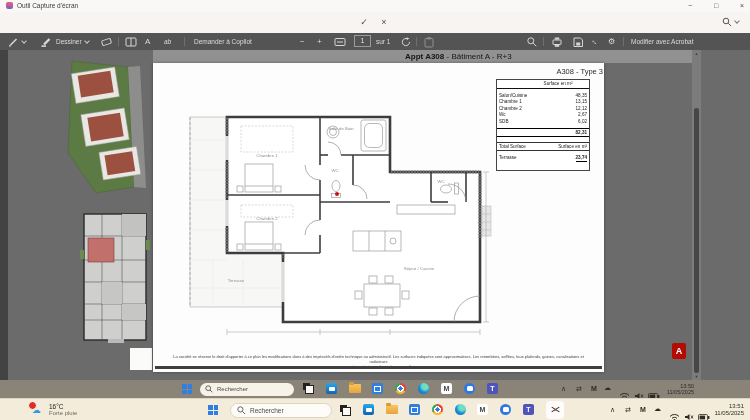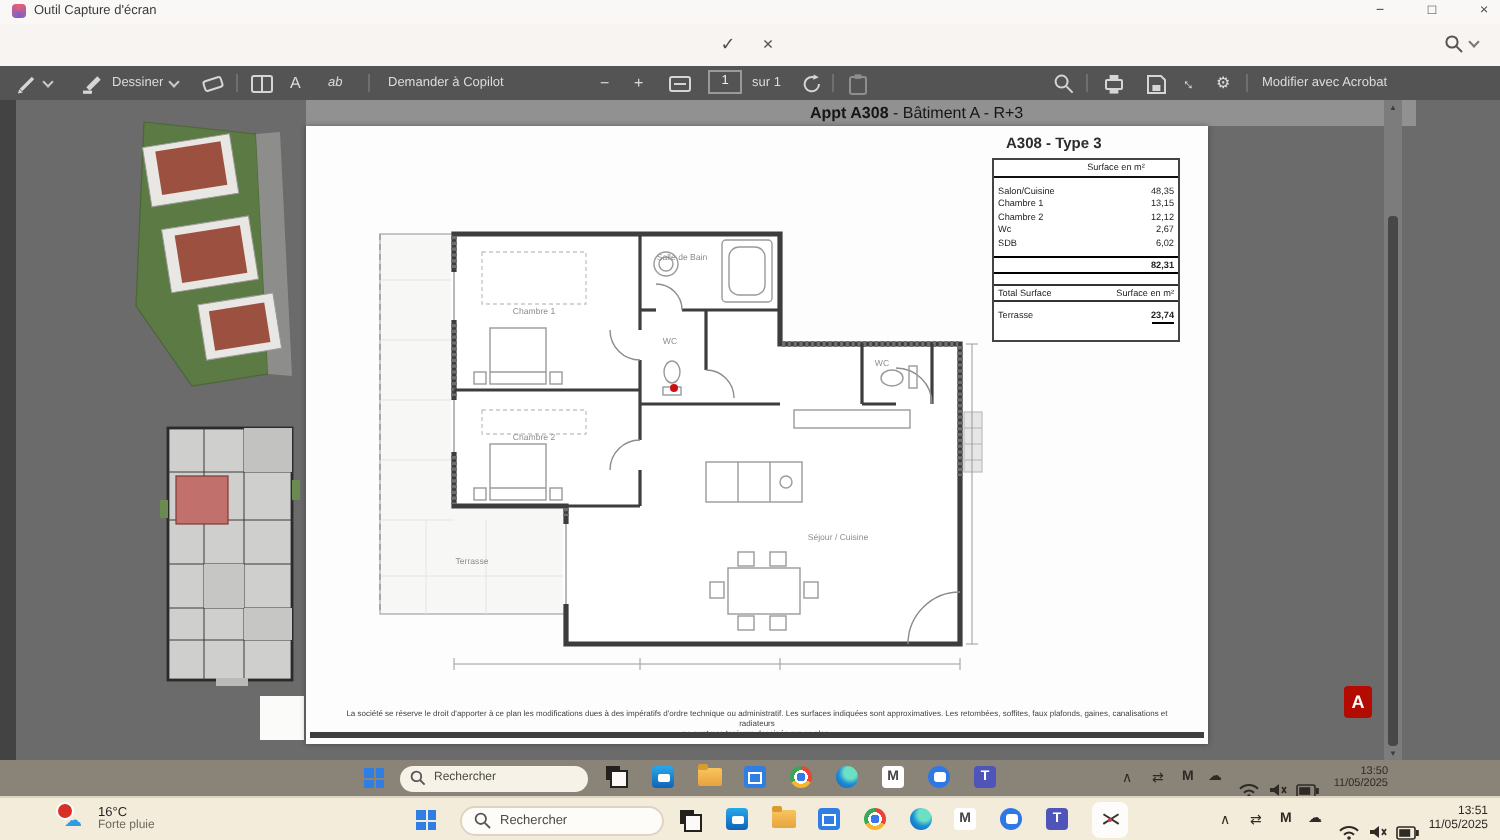--- a/index.html
+++ b/index.html
@@ -15,21 +15,21 @@
   .actbtn{font-size:9px;color:#4f4f4f;width:16px;height:16px;text-align:center;line-height:16px;}
   
   .toolbar{left:0;top:33px;width:750px;height:17px;background:#545454;}
   .tb{position:absolute;top:0;height:17px;display:flex;align-items:center;color:#dcdcdc;font-size:6.5px;white-space:nowrap;}
   .tb svg{display:block;}
   .sep{position:absolute;top:4px;width:1px;height:9px;background:#6f6f6f;}
   .chv{display:inline-block;width:3px;height:3px;border-right:1px solid #c9c9c9;border-bottom:1px solid #c9c9c9;transform:rotate(45deg);margin-left:3px;margin-top:-2px;}
   .pagebox{border:1px solid #9a9a9a;width:15px;height:10px;text-align:center;line-height:10px;font-size:6.5px;color:#eee;}
   
   .content{left:0;top:50px;width:750px;height:330px;background:#6b6b6b;}
-  .band{left:153px;top:0;width:539px;height:13px;background:#919191;padding-left:16px;}
+  .band{left:153px;top:0;width:539px;height:13px;background:#919191;}
   .band-text{font-size:8px;color:#161616;white-space:nowrap;}
   .page{left:153px;top:13px;width:451px;height:309px;background:#fdfdfd;box-shadow:0 0 3px rgba(0,0,0,.35);}
   .plan-title{font-size:7.5px;color:#2c2c2c;}
   
   .stable{border:1px solid #444;font-size:4.6px;color:#222;background:#fff;}
   .srow{display:flex;justify-content:space-between;padding:0 2px;line-height:6.4px;}
   .bold{font-weight:bold;}
   .disc{font-size:4px;line-height:4.8px;color:#3f3f3f;text-align:center;}
   
   .inner-tb{left:0;top:380px;width:750px;height:18px;background:#8a8378;}
@@ -211,21 +211,21 @@
       <rect x="68" y="30" width="4" height="10" fill="#6a8a50"></rect>
       <rect x="30" y="129" width="16" height="4" fill="#b9b9b7"></rect>
     </svg>
     <div class="abs" style="left:130px;top:298px;width:22px;height:22px;background:#fbfbfa;"></div>
 
     <div class="abs band">
       <span class="abs band-text" style="left:252px;top:2px;"><b>Appt A308</b><span> - Bâtiment A - R+3</span></span>
     </div>
 
     <div class="abs page">
-      <div class="abs plan-title" style="left:350px;top:4px;width:120px;text-align:left;font-weight:bold;">A308 - Type 3</div>
+      <div class="abs plan-title" style="left:330px;top:4px;width:120px;text-align:right;">A308 - Type 3</div>
 
       <div class="abs stable" style="left:343px;top:16px;width:94px;height:92px;box-sizing:border-box;">
         <div style="border-bottom:1px solid #111;height:8px;line-height:8px;text-align:center;padding-left:30px;">Surface en m²</div>
         <div style="height:4px;"></div>
         <div class="srow">
             <span>Salon/Cuisine</span>
             <span>48,35</span>
           </div>
         <div class="srow">
             <span>Chambre 1</span>

